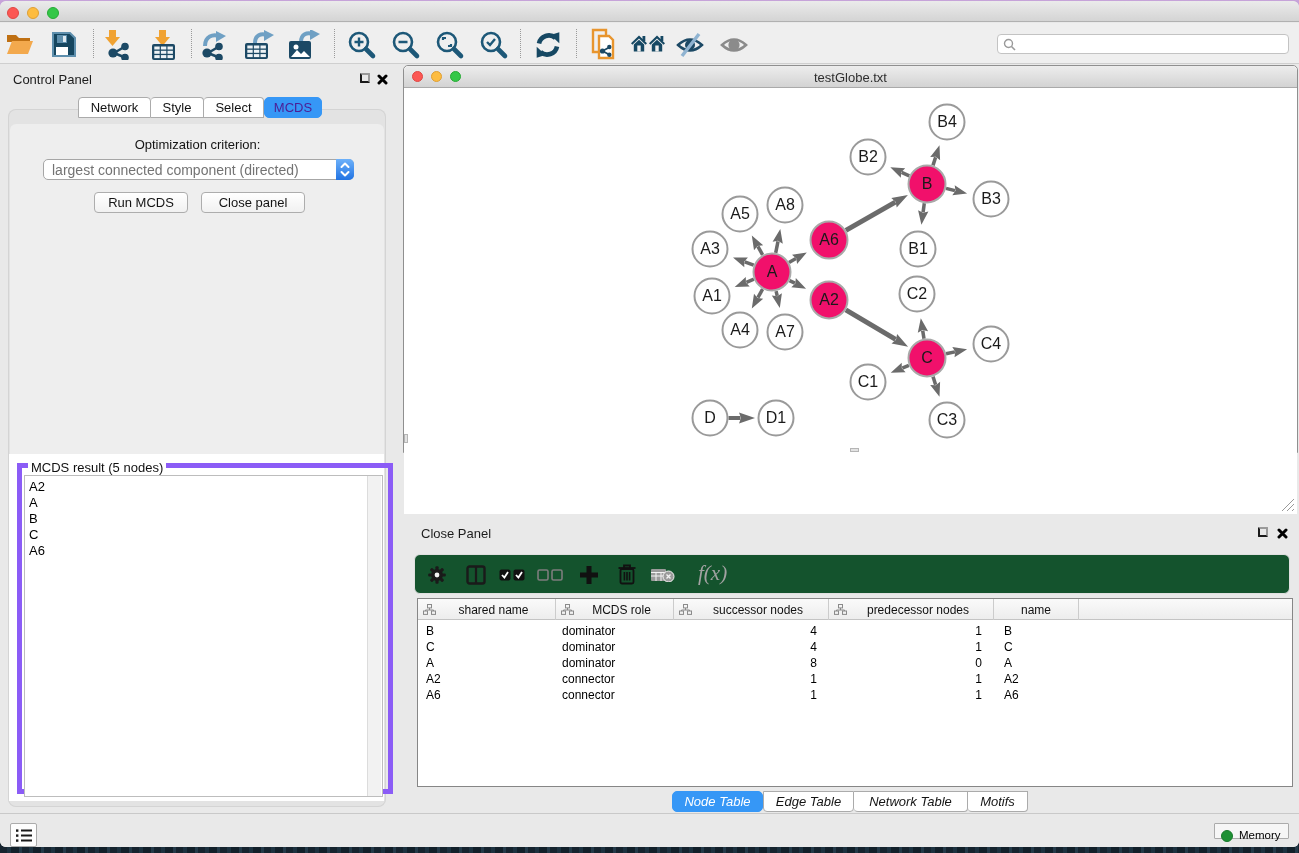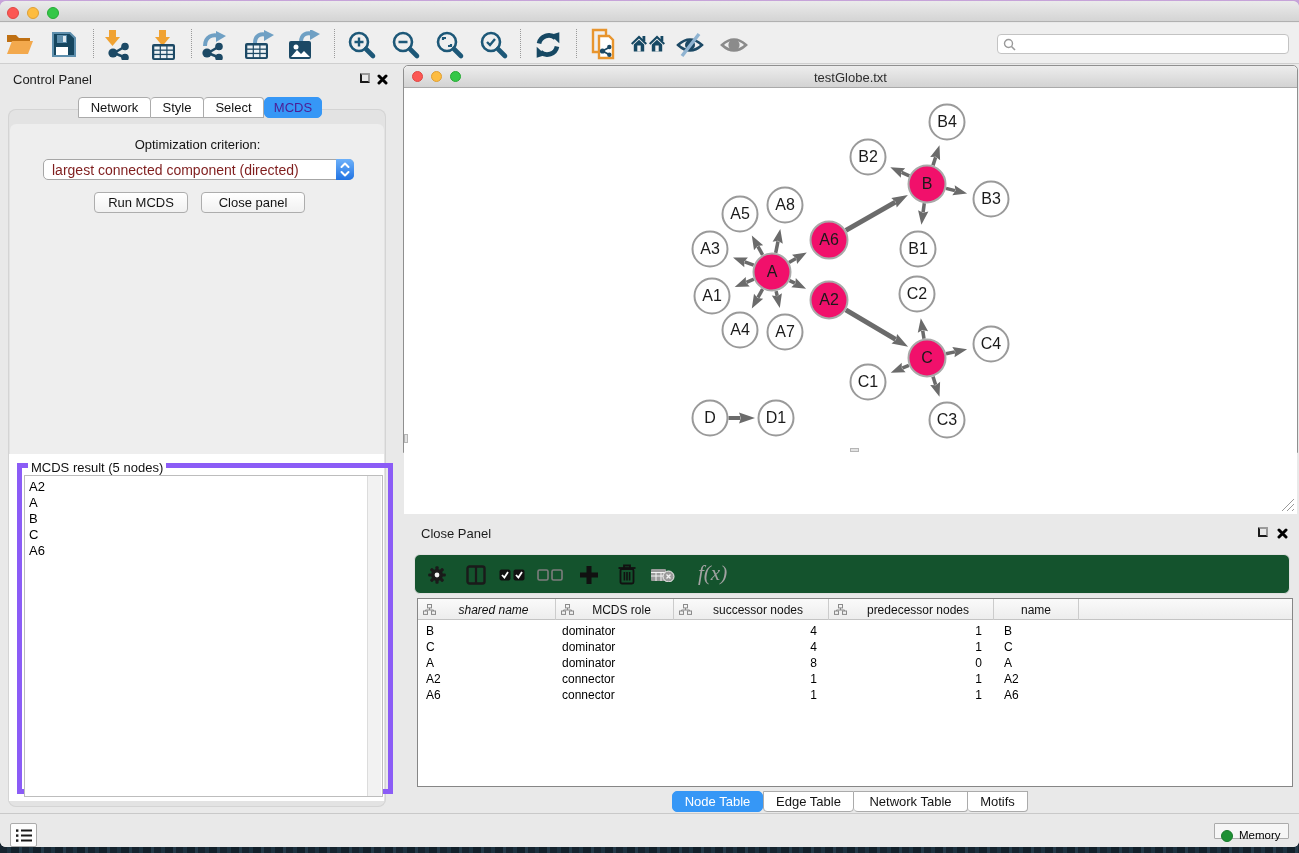--- a/index.html
+++ b/index.html
@@ -40,21 +40,21 @@
 .float-ico { position:absolute; width:10px; height:10px; border:2px solid #1a1a1a; border-radius:1px; background:transparent; border-top-color:#9a9a9a; border-right-color:#9a9a9a; }
 #cp-tabpane { position:absolute; left:8px; top:45px; width:378px; height:698px;
   background:#e3e3e3; border-radius:8px; box-shadow:inset 0 0 0 1px #d4d4d4; }
 #cp-inner { position:absolute; left:10px; top:60px; width:374px; height:677px;
   background:#eeeeee; border-radius:6px; }
 .tab { position:absolute; top:33px; height:21px; background:#fff; border:1px solid #ababab;
   font-size:13px; color:#141414; text-align:center; line-height:19px; border-radius:4px 4px 0 0; }
 .tab.sel { background:#3697f6; border-color:#3697f6; color:#4c1d95; border-radius:5px; z-index:3; }
 #opt-label { position:absolute; left:0; top:73px; width:395px; text-align:center; font-size:13px; color:#141414; }
 #combo { position:absolute; left:43px; top:95px; width:311px; height:21px; background:#fff;
-  border:1px solid #a6a6a6; border-radius:5px; font-size:14px; color:#7f1d1d; }
+  border:1px solid #a6a6a6; border-radius:5px; font-size:14px; color:#737373; }
 #combo .ctext { position:absolute; left:8px; top:2px; }
 #combo .step { position:absolute; right:-1px; top:-1px; width:18px; height:21px;
   background:linear-gradient(#6db1fa,#2173e3); border-radius:0 5px 5px 0; }
 .btn { position:absolute; top:128px; height:21px; background:linear-gradient(#ffffff,#f1f1f1);
   border:1px solid #adadad; border-radius:4px; font-size:13px; color:#141414; text-align:center; line-height:19px; }
 #res-back { position:absolute; left:9px; top:390px; width:375px; height:347px; background:#fff; }
 #res-group { position:absolute; left:8px; top:9px; width:376px; height:331px; border:5px solid #8b5cf6; }
 #res-title { position:absolute; left:6px; top:-8px; background:#fff; padding:0 3px; font-size:13px; color:#111; }
 #res-list { position:absolute; left:2px; top:7px; width:359px; height:322px; background:#fff;
   border:1px solid #bdbdbd; font-size:13px; color:#000; }
@@ -77,21 +77,21 @@
 #tp-toolbar { position:absolute; left:11px; top:33px; width:876px; height:40px; background:#14532d;
   border:1px solid #e0e0e0; border-radius:6px; }
 #tp-table { position:absolute; left:14px; top:77px; width:876px; height:189px; background:#fff;
   border:1px solid #868686; }
 #tp-thead { position:absolute; left:0; top:0; width:874px; height:21px;
   background:linear-gradient(#fafafa,#ededed); border-bottom:1px solid #c4c4c4; }
 .th { position:absolute; top:0; height:21px; border-right:1px solid #cccccc; font-size:12px; color:#111; }
 .th .lbl { position:absolute; top:4px; left:0; width:100%; text-align:center; }
 .td { position:absolute; font-size:12px; color:#000; height:16px; line-height:16px; }
 .btab { position:absolute; top:270px; height:21px; background:#fff; border:1px solid #ababab;
-  font-size:13px; color:#141414; text-align:center; line-height:19px; border-radius:0 0 4px 4px; }
+  font-size:13px; color:#141414; text-align:center; line-height:19px; border-radius:0 0 4px 4px;font-style:italic; }
 .btab.sel { background:#3697f6; border-color:#3697f6; color:#fff; border-radius:4px; z-index:3; }
 </style>
 </head>
 <body>
 <div id="wall-top"></div>
 <div id="wall-bottom"></div>
 <div id="app">
   <div id="titlebar">
     <div class="tl t1"></div>
       <div class="tl t2"></div>
@@ -433,21 +433,21 @@
             <line x1="10" y1="4.5" x2="10" y2="13"></line>
         </g>
         <circle cx="17.5" cy="8.5" r="5.5" fill="#9b9b9b" stroke="#f3f3f3" stroke-width="1"></circle>
         <path d="M15.5 6.5 l4 4 M19.5 6.5 l-4 4" stroke="#f3f3f3" stroke-width="1.4"></path>
       </svg>
       <div style="position:absolute; left:283px; top:6px; font-family:'Liberation Serif',serif; font-style:italic; font-size:21px; color:#a2a2a2;">f(x)</div>
     </div>
     <div id="tp-table">
       <div id="tp-thead">
         <div class="th" style="left:0; width:138px;">
-            <span class="lbl" style="padding-left:14px;font-style:italic;">shared name</span>
+            <span class="lbl" style="padding-left:14px;">shared name</span>
           </div>
         <div class="th" style="left:138px; width:118px;">
             <span class="lbl" style="padding-left:14px;">MCDS role</span>
           </div>
         <div class="th" style="left:256px; width:155px;">
             <span class="lbl" style="padding-left:14px;">successor nodes</span>
           </div>
         <div class="th" style="left:411px; width:165px;">
             <span class="lbl" style="padding-left:14px;">predecessor nodes</span>
           </div>

